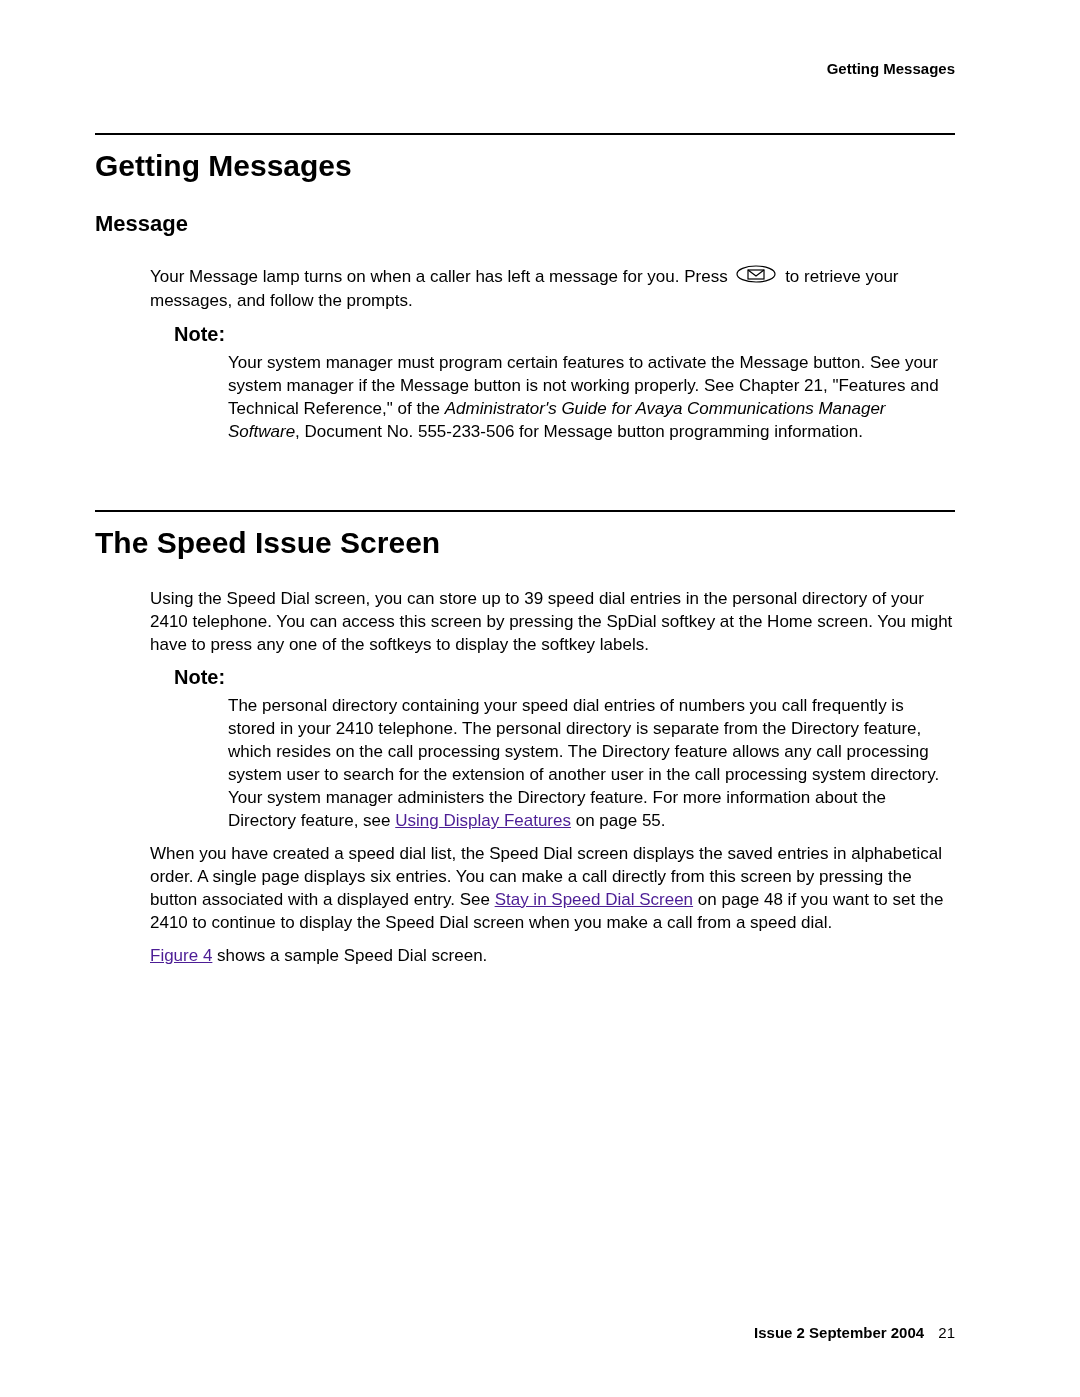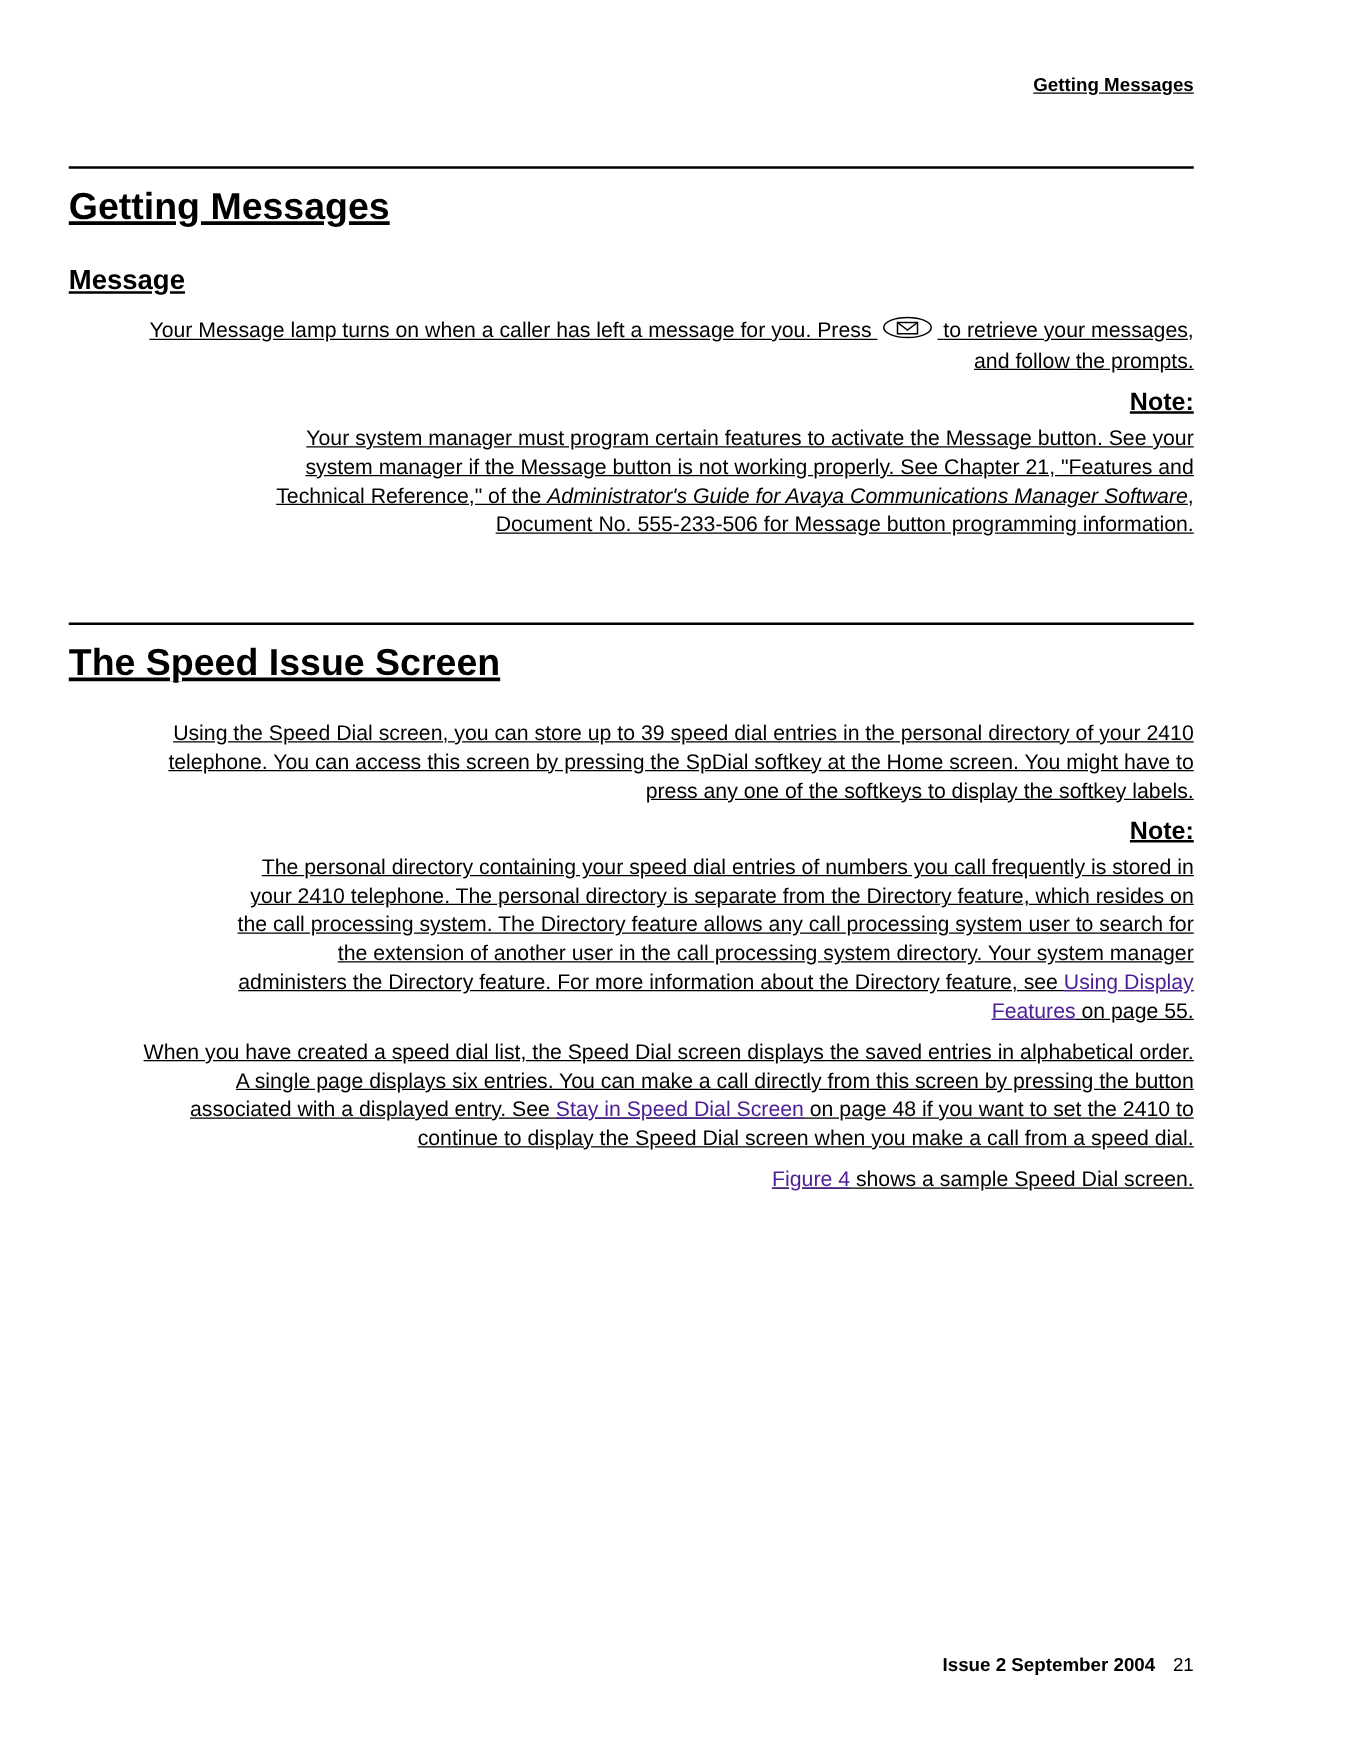--- a/index.html
+++ b/index.html
@@ -5,22 +5,21 @@
     * { box-sizing: border-box; margin: 0; padding: 0; }
     body {
       font-family: Arial, Helvetica, sans-serif;
       background: #fff;
       width: 1080px;
       height: 1397px;
       position: relative;
       color: #000;
     }
     .page {
-      padding: 60px 125px 0 55px;
-      text-decoration: underline;
+      padding: 60px 125px 0 95px;
     }
     .running-header {
       text-align: right;
       font-weight: bold;
       font-size: 15px;
       margin-bottom: 56px;
     }
     .rule {
       border: none;
       border-top: 2px solid #000;
@@ -32,25 +31,24 @@
       margin: 66px 0 14px 0;
     }
     h1.section-heading {
       font-size: 30px;
       font-weight: bold;
       margin-bottom: 28px;
     }
     h2.sub-heading {
       font-size: 22px;
       font-weight: bold;
-      margin-bottom: 16px;
+      margin-bottom: 28px;
     }
     .body-block {
       margin-left: 55px;
-      text-align: right;
     }
     p.body-text {
       font-size: 17px;
       line-height: 1.35;
       margin-bottom: 10px;
     }
     .note-label {
       font-size: 20px;
       font-weight: bold;
       margin: 8px 0 6px 24px;

